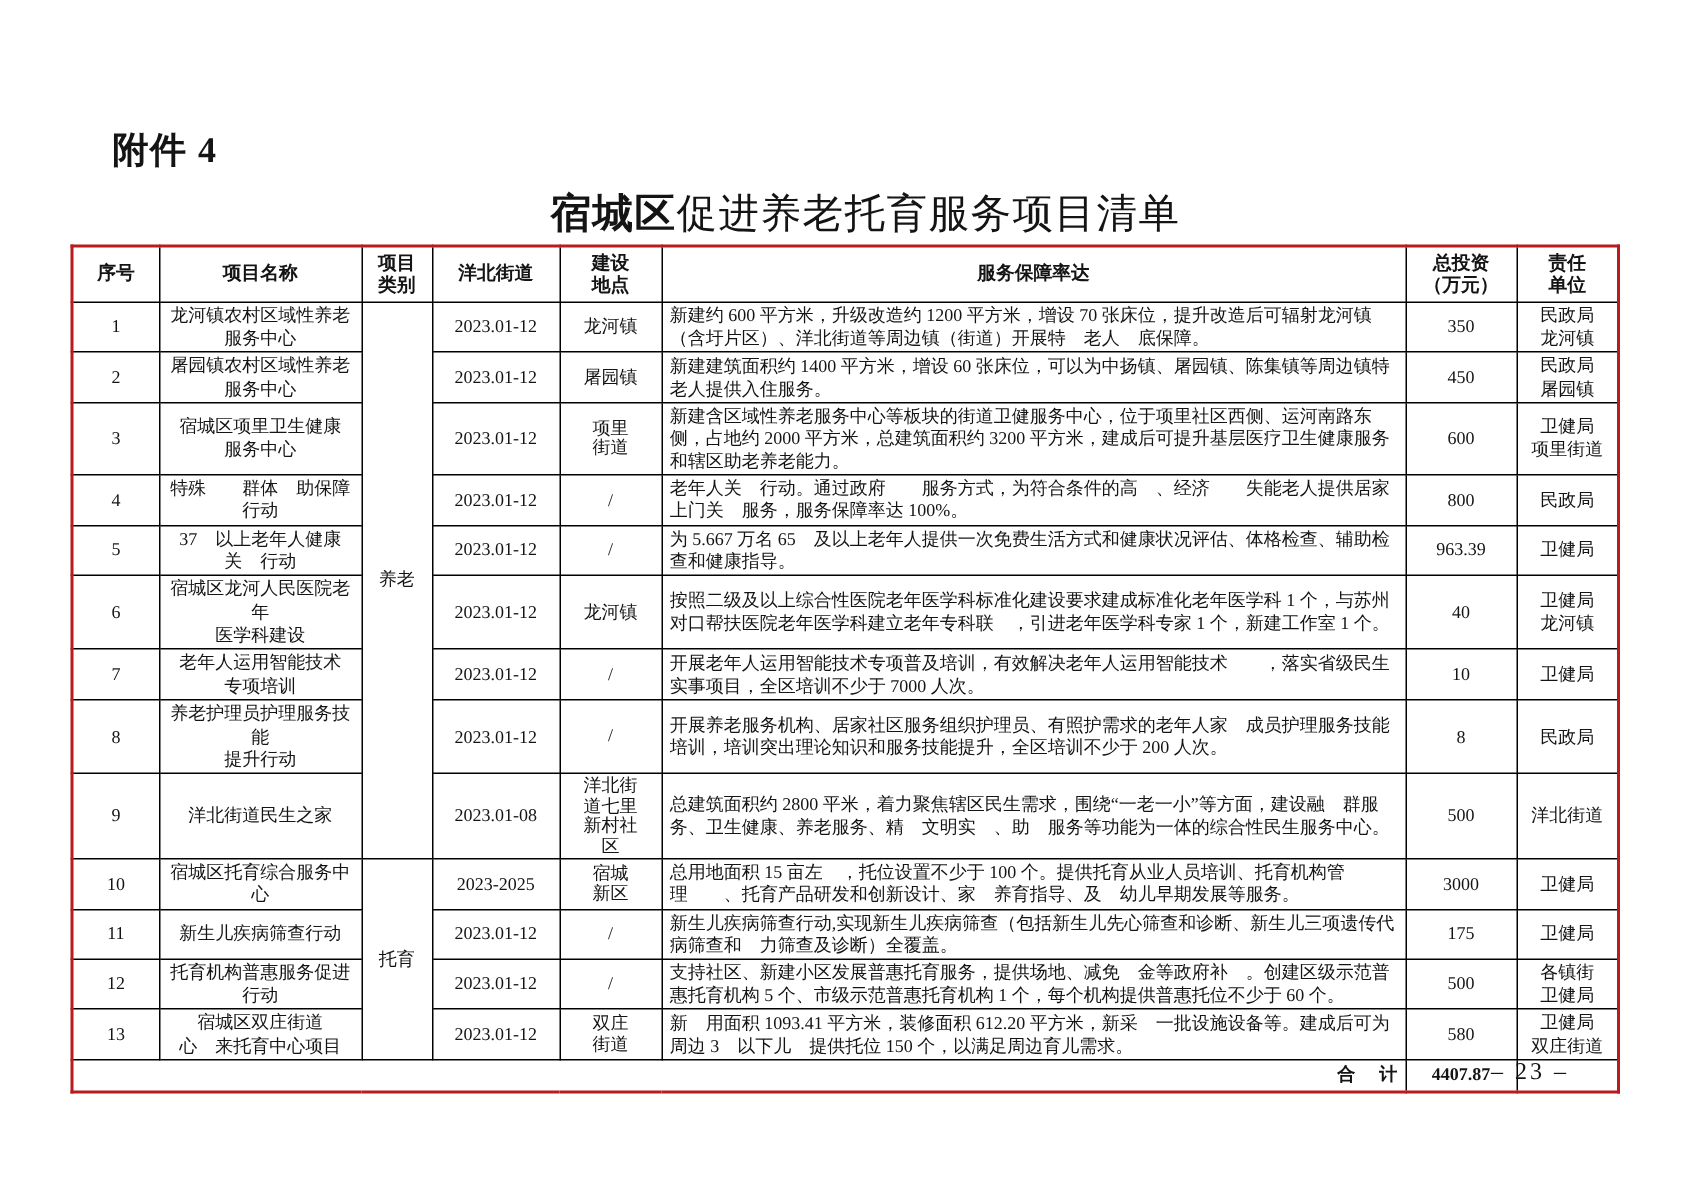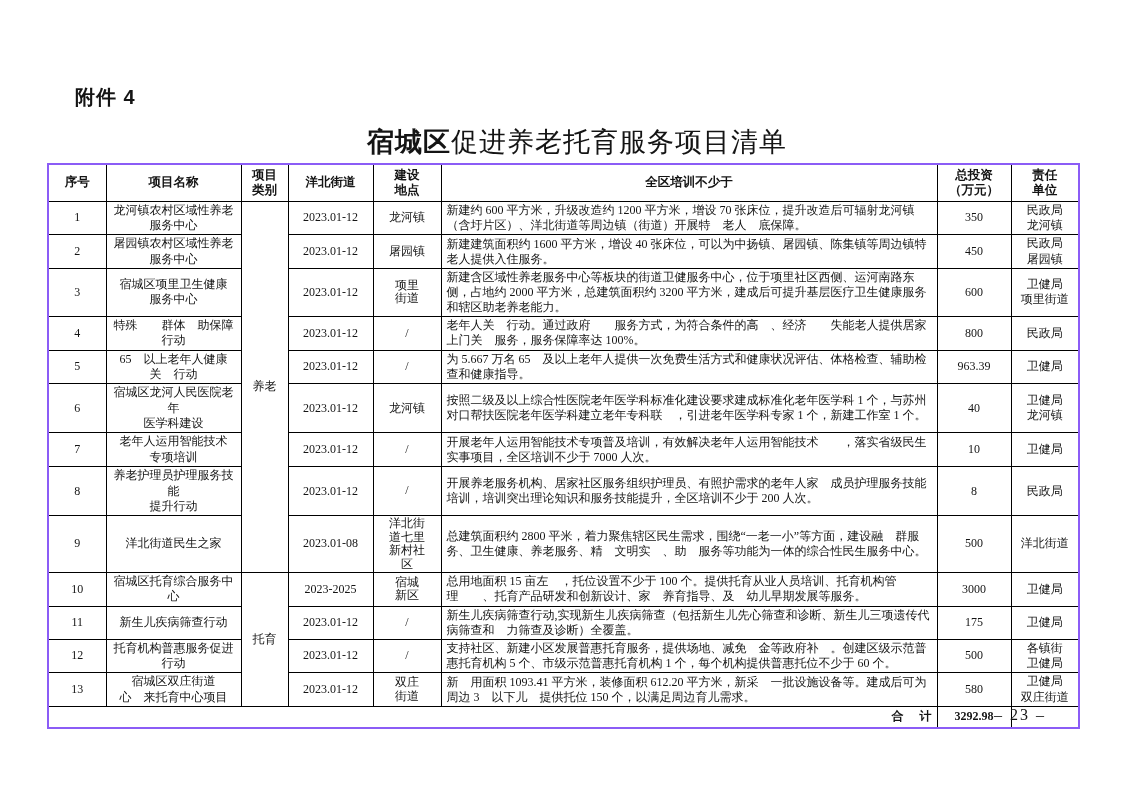--- a/index.html
+++ b/index.html
@@ -12,23 +12,23 @@
     width: 1122px;
     height: 793px;
     font-family: "Liberation Serif", serif;
     color: #141414;
     overflow: hidden;
   }
   .attachment-label {
     position: absolute;
     left: 75px;
     top: 84px;
-    font-family: Liberation Sans, sans-serif;
-    font-weight: bold;
-    font-size: 20px;
+    font-family: Liberation Serif, serif;
+    font-weight: bold;
+    font-size: 24px;
     letter-spacing: 1px;
     text-align: center;
   }
   .doc-title {
     position: absolute;
     left: 0;
     top: 124px;
     width: 100%;
     text-align: center;
     font-size: 27px;
@@ -44,21 +44,21 @@
     font-family: "Liberation Serif", serif;
     font-weight: normal;
   }
   table.project-table {
     position: absolute;
     left: 47px;
     top: 163px;
     width: 1031px;
     border-collapse: collapse;
     table-layout: fixed;
-    border: 2px solid #8b5cf6;
+    border: 2px solid #b91c1c;
     font-size: 12px;
   }
   .project-table th, .project-table td {
     border: 1px solid #000;
     padding: 1px 3px;
     text-align: center;
     vertical-align: middle;
     white-space: pre-line;
     line-height: 1.28;
     overflow: hidden;
@@ -134,21 +134,21 @@
   </colgroup>
   <thead>
     <tr>
         <th>序号</th>
         <th>项目名称</th>
         <th>项目
 类别</th>
         <th>洋北街道</th>
         <th>建设
 地点</th>
-        <th>全区培训不少于</th>
+        <th>服务保障率达</th>
         <th>总投资
 （万元）</th>
         <th>责任
 单位</th>
       </tr>
   </thead>
   <tbody>
       <tr>
         <td>1</td>
         <td>龙河镇农村区域性养老
@@ -160,21 +160,21 @@
         <td>350</td>
         <td>民政局
 龙河镇</td>
       </tr>
       <tr>
         <td>2</td>
         <td>屠园镇农村区域性养老
 服务中心</td>
         <td>2023.01-12</td>
         <td class="location">屠园镇</td>
-        <td class="content">新建建筑面积约 1600 平方米，增设 40 张床位，可以为中扬镇、屠园镇、陈集镇等周边镇特　老人提供入住服务。</td>
+        <td class="content">新建建筑面积约 1400 平方米，增设 60 张床位，可以为中扬镇、屠园镇、陈集镇等周边镇特　老人提供入住服务。</td>
         <td>450</td>
         <td>民政局
 屠园镇</td>
       </tr>
       <tr>
         <td>3</td>
         <td>宿城区项里卫生健康
 服务中心</td>
         <td>2023.01-12</td>
         <td class="location">项里
@@ -189,21 +189,21 @@
         <td>特殊　　群体　助保障
 行动</td>
         <td>2023.01-12</td>
         <td class="location">/</td>
         <td class="content">老年人关　行动。通过政府　　服务方式，为符合条件的高　、经济　　失能老人提供居家上门关　服务，服务保障率达 100%。</td>
         <td>800</td>
         <td>民政局</td>
       </tr>
       <tr>
         <td>5</td>
-        <td>65　以上老年人健康
+        <td>37　以上老年人健康
 关　行动</td>
         <td>2023.01-12</td>
         <td class="location">/</td>
         <td class="content">为 5.667 万名 65　及以上老年人提供一次免费生活方式和健康状况评估、体格检查、辅助检查和健康指导。</td>
         <td>963.39</td>
         <td>卫健局</td>
       </tr>
       <tr>
         <td>6</td>
         <td>宿城区龙河人民医院老年
@@ -285,19 +285,19 @@
         <td>2023.01-12</td>
         <td class="location">双庄
 街道</td>
         <td class="content">新　用面积 1093.41 平方米，装修面积 612.20 平方米，新采　一批设施设备等。建成后可为周边 3　以下儿　提供托位 150 个，以满足周边育儿需求。</td>
         <td>580</td>
         <td>卫健局
 双庄街道</td>
       </tr>
       <tr>
         <td class="total-label" colspan="6">合　计</td>
-        <td class="total-investment">3292.98</td>
+        <td class="total-investment">4407.87</td>
         <td></td>
       </tr>
     </tbody>
 </table>
 
 <div class="page-number">– 23 –</div>
 
 </body></html>

